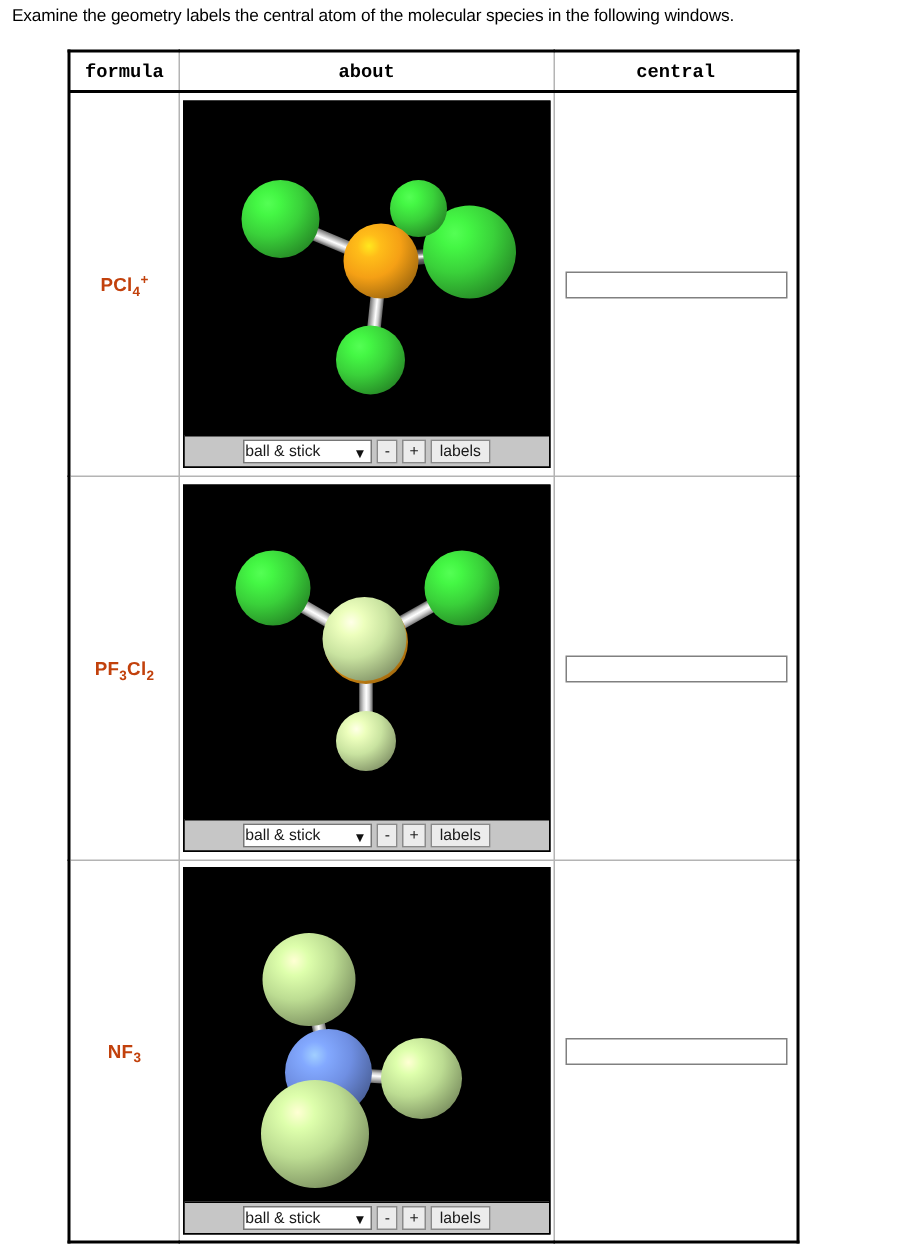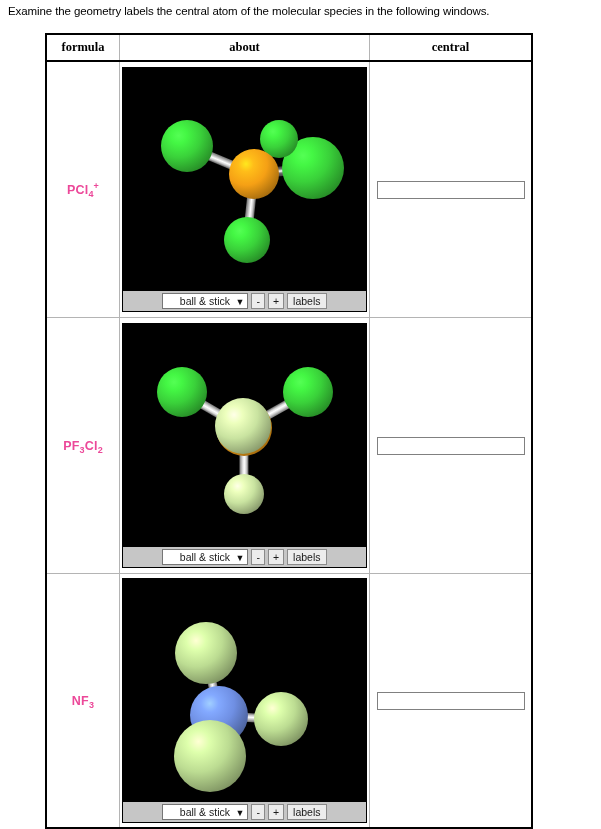--- a/index.html
+++ b/index.html
@@ -46,39 +46,39 @@
     padding: 0;
     margin: 0;
     background: #ffffff;
   }
   .geom-table thead th {
     border-bottom: 2px solid #000000;
     font-size: 12.5px;
     font-weight: bold;
     height: 25px;
     vertical-align: middle;
-    font-family: Liberation Serif, serif;
+    font-family: Liberation Mono, monospace;
   }
   .col-formula { width: 72px; }
   .col-model   { width: 249px; }
   .col-geom    { width: 161px; }
 
   .geom-table tbody td {
     height: 255px;
     vertical-align: middle;
     text-align: center;
   }
   .geom-table tbody tr:last-child td { height: 253px; margin-left: 40px; }
 
   
   .formula {
     font-family: "Liberation Sans", sans-serif;
     font-size: 12.5px;
     font-weight: bold;
-    color: #ec4899;
+    color: #c2410c;
     letter-spacing: 0.2px;
     white-space: nowrap;
   }
   .formula sub {
     font-size: 9px;
     vertical-align: -3px;
   }
   .formula sup {
     font-size: 9px;
     vertical-align: 5px;
@@ -133,25 +133,25 @@
     box-sizing: border-box;
   }
   .sel-style {
     font-family: "Liberation Sans", sans-serif;
     font-size: 10.5px;
     color: #1a1a1a;
     background: #ffffff;
     border: 1px solid #767676;
     height: 16px;
     line-height: 14px;
-    padding: 0 14px 0 13px;
+    padding: 0 14px 0 0;
     width: 86px;
     box-sizing: border-box;
     position: relative;
-    text-align: center;
+    text-align: left;
     white-space: nowrap;
     overflow: hidden;
   }
   .sel-style .chev {
     position: absolute;
     right: 3px;
     top: 1px;
     font-size: 9px;
     color: #111;
     line-height: 14px;

